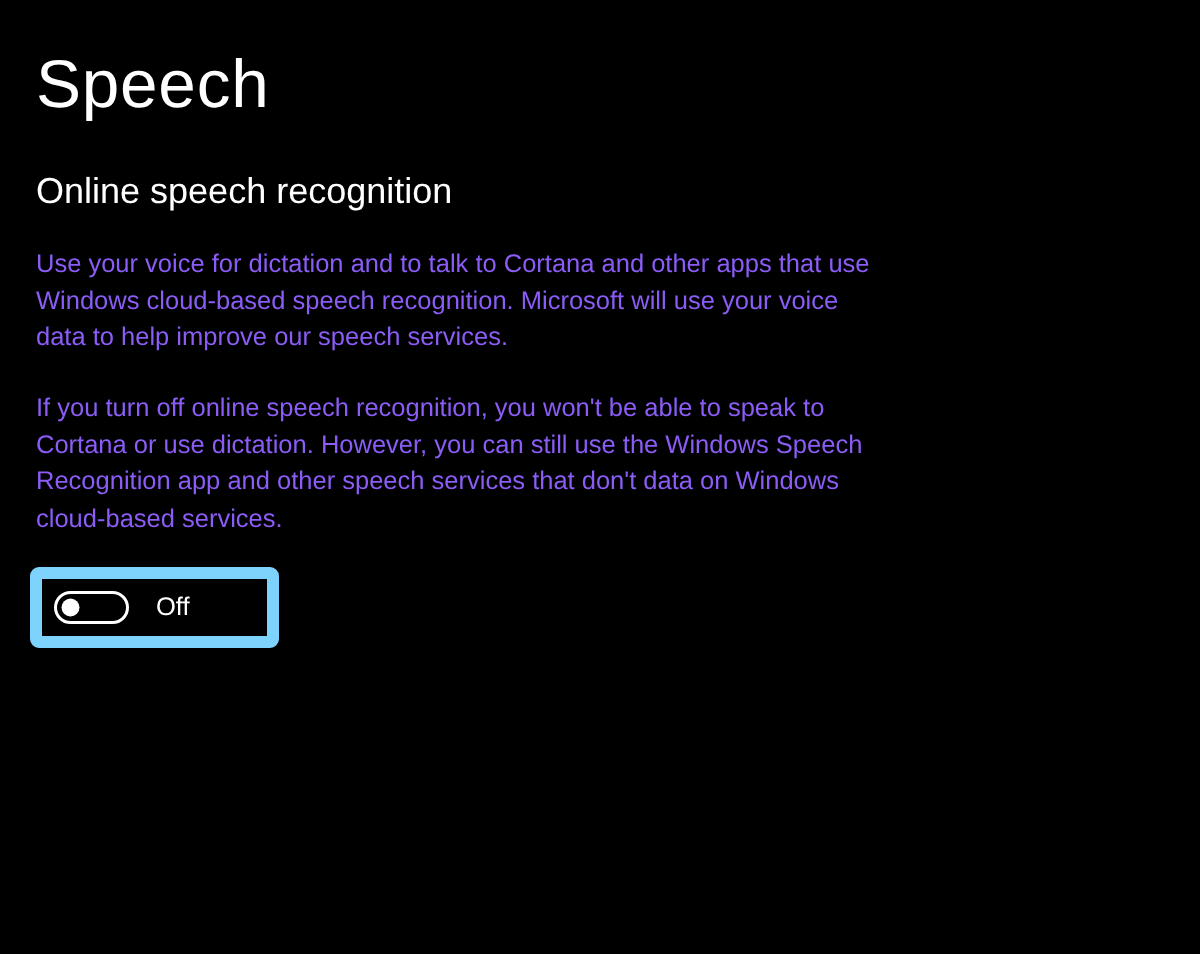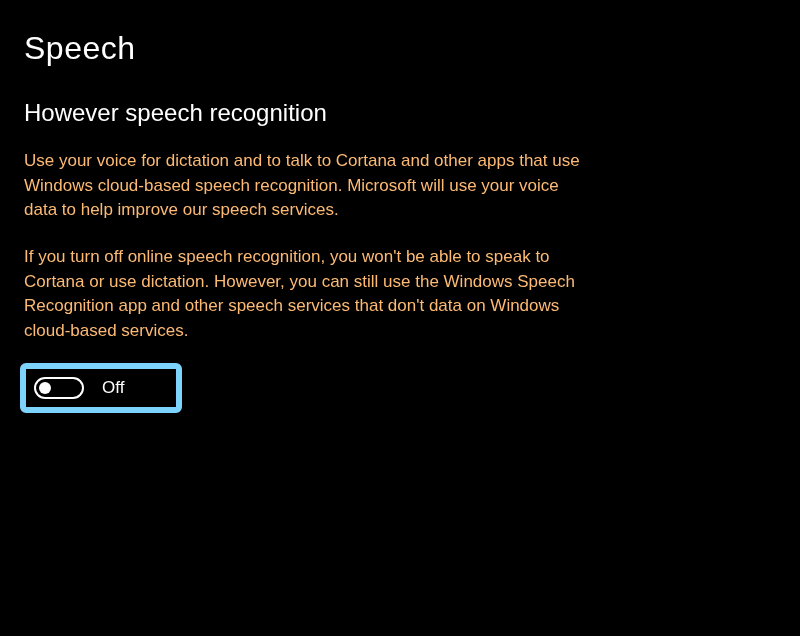--- a/index.html
+++ b/index.html
@@ -10,40 +10,40 @@
     body {
       background: #000000;
       color: #ffffff;
       font-family: "Segoe UI", -apple-system, sans-serif;
       width: 800px;
       height: 636px;
       padding: 30px 24px 24px 24px;
       overflow: hidden;
     }
     .page-title {
-      font-size: 32px;
+      font-size: 45px;
       font-weight: 300;
       margin-bottom: 32px;
       letter-spacing: 0.5px;
     }
     .section-heading {
       font-size: 24px;
       font-weight: 400;
       margin-bottom: 22px;
     }
     .desc-text {
       font-size: 17px;
       line-height: 1.45;
-      color: #fdba74;
+      color: #8b5cf6;
       max-width: 560px;
       margin-bottom: 22px;
       font-weight: 400;
     }
     .highlight-box {
-      border: 6px solid #7dd3fc;
+      border: 8px solid #7dd3fc;
       border-radius: 6px;
       display: inline-flex;
       align-items: center;
       padding: 8px 52px 8px 8px;
       margin-top: -2px;
       margin-left: -4px;
     }
     .toggle-switch {
       width: 50px;
       height: 22px;
@@ -70,21 +70,21 @@
       color: #ffffff;
     }
   </style>
 </head>
 <body>
 
 
 
 <h1 class="page-title">Speech</h1>
 
-<h2 class="section-heading">However speech recognition</h2>
+<h2 class="section-heading">Online speech recognition</h2>
 
 <p class="desc-text">Use your voice for dictation and to talk to Cortana and other apps that use Windows cloud-based speech recognition. Microsoft will use your voice data to help improve our speech services.</p>
 
 <p class="desc-text">If you turn off online speech recognition, you won't be able to speak to Cortana or use dictation. However, you can still use the Windows Speech Recognition app and other speech services that don't data on Windows cloud-based services.</p>
 
 <div class="highlight-box">
   <div class="toggle-switch">
     <div class="toggle-knob"></div>
   </div>
   <span class="toggle-label">Off</span>

